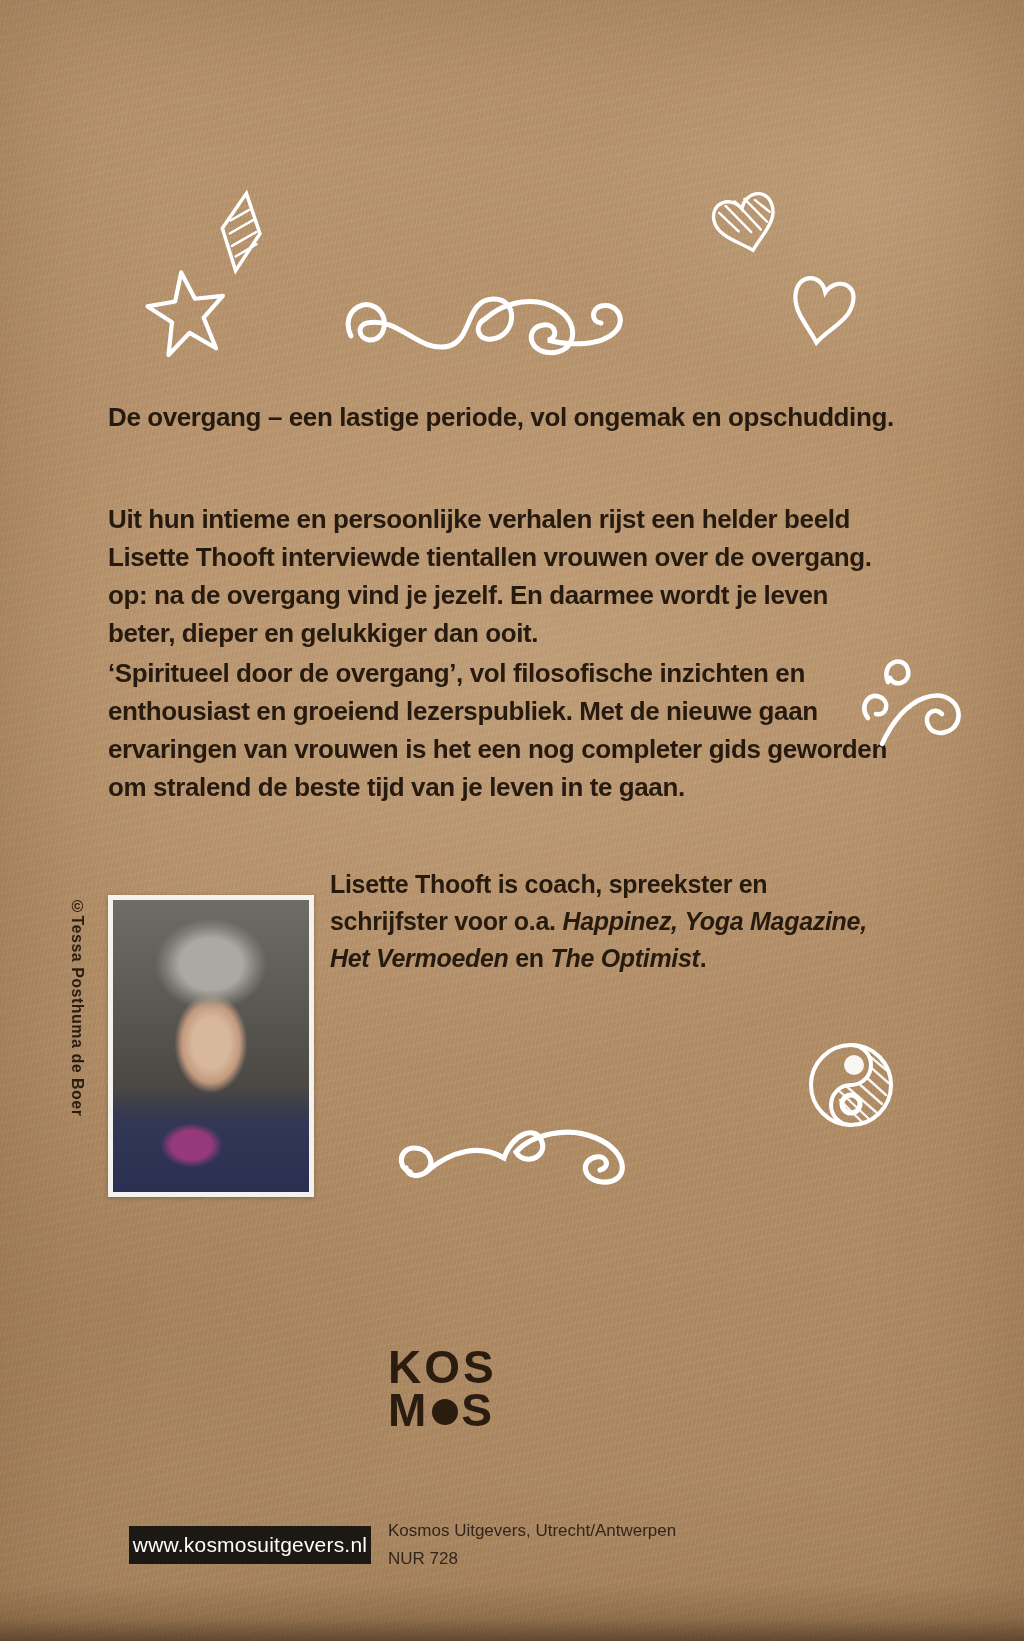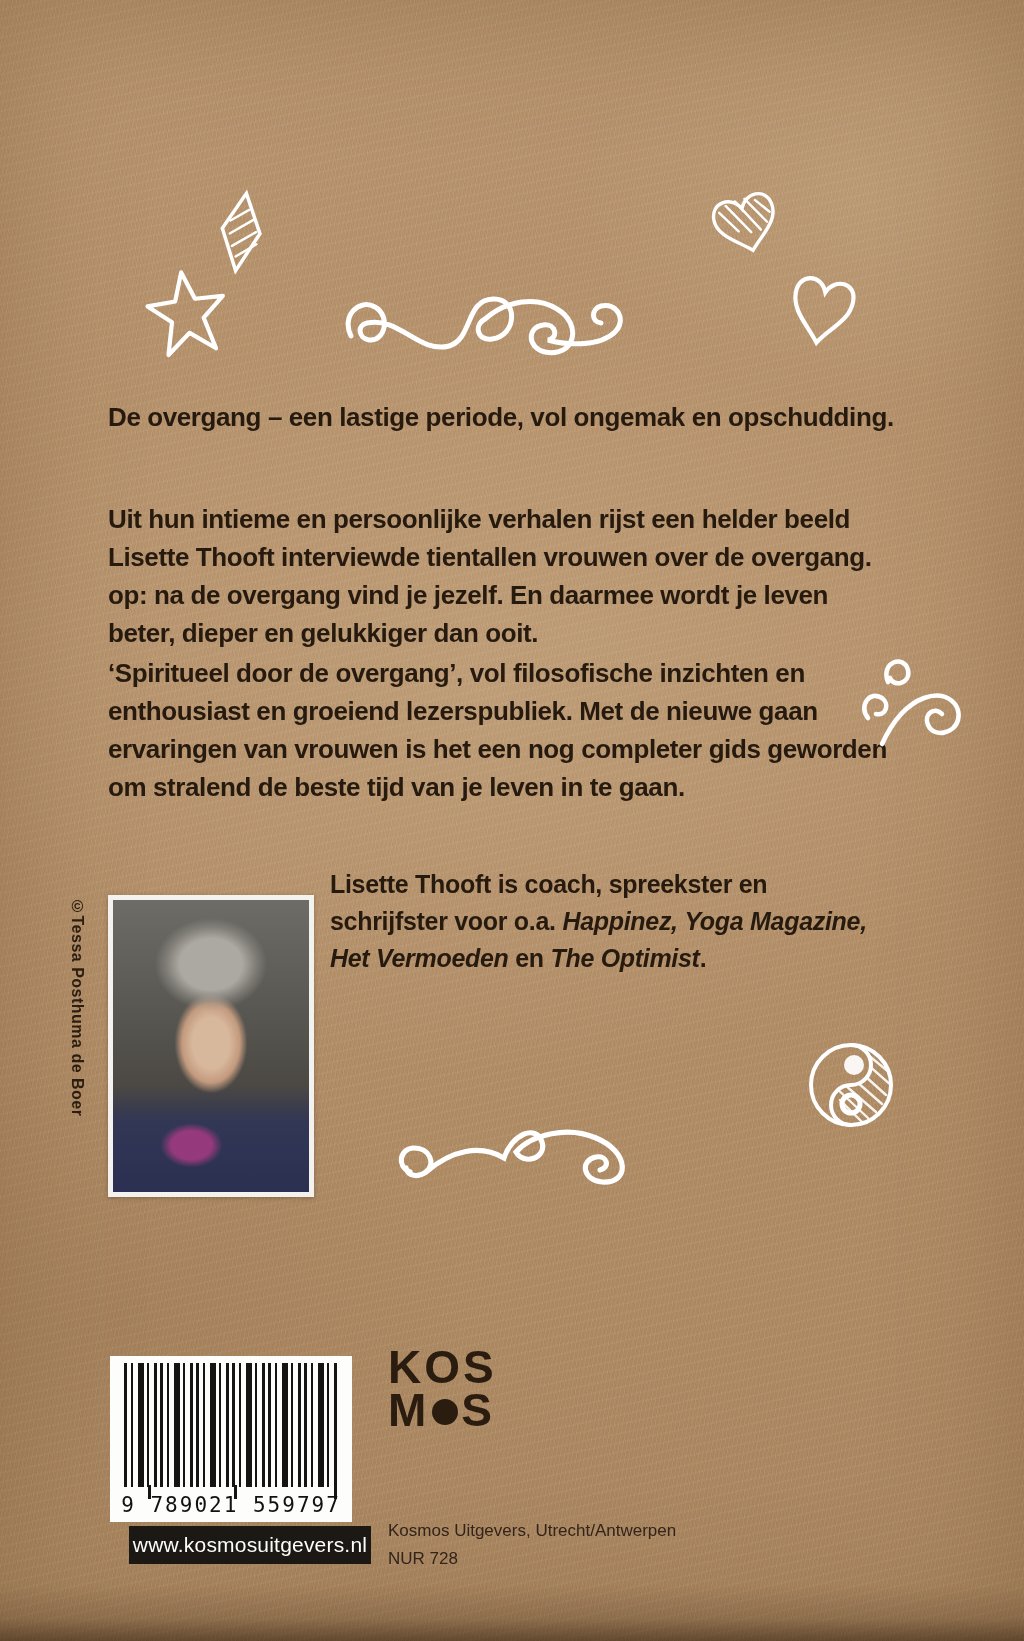--- a/index.html
+++ b/index.html
@@ -163,27 +163,20 @@
       <circle cx="45" cy="45" r="40" stroke-width="4"></circle>
       <path d="M45,5 A20,20 0 0 1 45,45 A20,20 0 0 0 45,85" stroke-width="4"></path>
       <g clip-path="url(#yyright)" stroke-width="2.4" opacity="0.9">
         <path d="M30,10 L80,55 M36,2 L86,46 M26,20 L76,64 M24,32 L70,72 M28,46 L62,78 M34,60 L56,82 M44,0 L90,38"></path>
       </g>
       <circle cx="48" cy="25" r="10" fill="#fff" stroke="none" opacity="0.92"></circle>
       <circle cx="45" cy="64" r="9" stroke-width="5"></circle>
     </svg>
   </div>
 
-  <div class="barcode-box">
-    <div class="bars"></div>
-    <div class="guard" style="left:38px;"></div>
-    <div class="guard" style="left:124px;"></div>
-    <div class="guard" style="left:224px;"></div>
-    <div class="isbn">9 789021 559797</div>
-  </div>
   <div class="site-bar">
     <span>www.kosmosuitgevers.nl</span>
   </div>
 
   <div class="logo">
     <div class="line">KOS</div>
     <div class="line"><span>M</span><span class="dot"></span><span>S</span></div>
   </div>
 
   <div class="pub">

